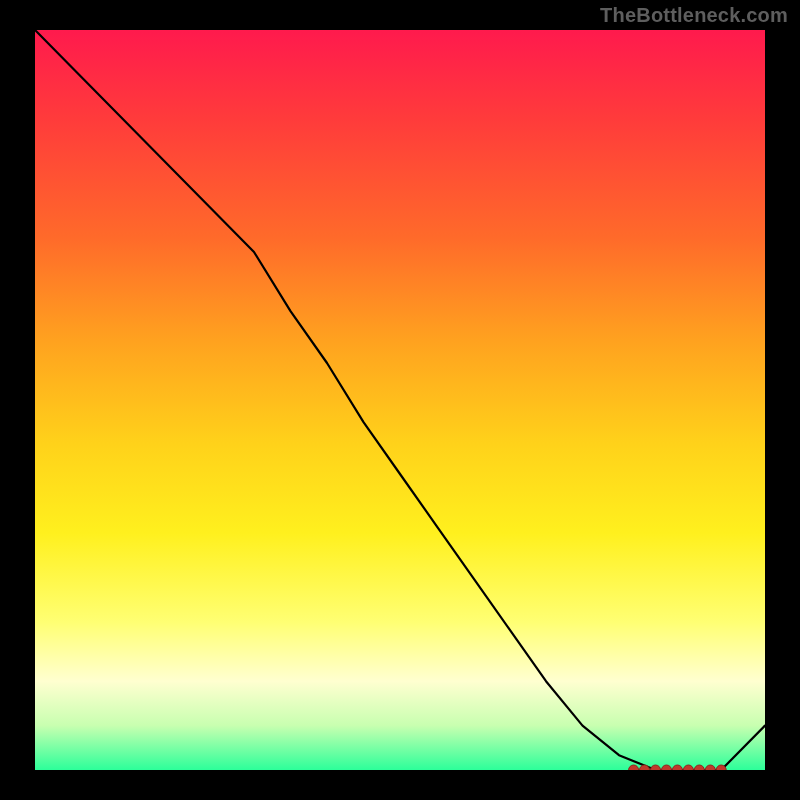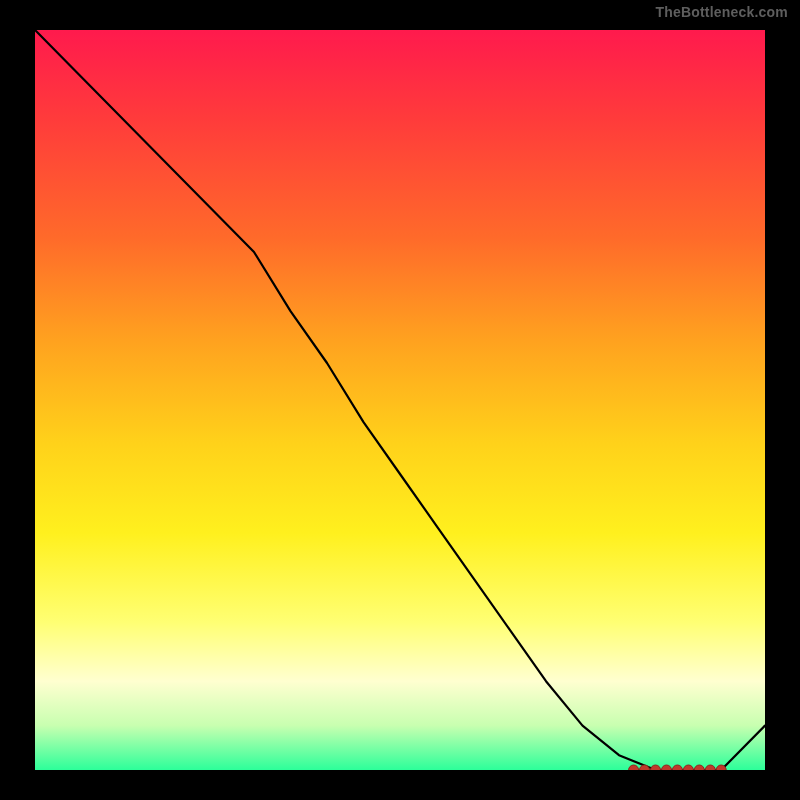--- a/index.html
+++ b/index.html
@@ -15,21 +15,21 @@
     position: relative;
     width: 800px;
     height: 800px;
     background: #000;
   }
   .watermark {
     position: absolute;
     top: 4px;
     right: 12px;
     color: #5e5e5e;
-    font-size: 14px;
+    font-size: 20px;
     font-weight: 600;
     letter-spacing: 0.2px;
     z-index: 5;
   }
   .plot-area {
     position: absolute;
     left: 35px;
     top: 30px;
     width: 730px;
     height: 740px;

